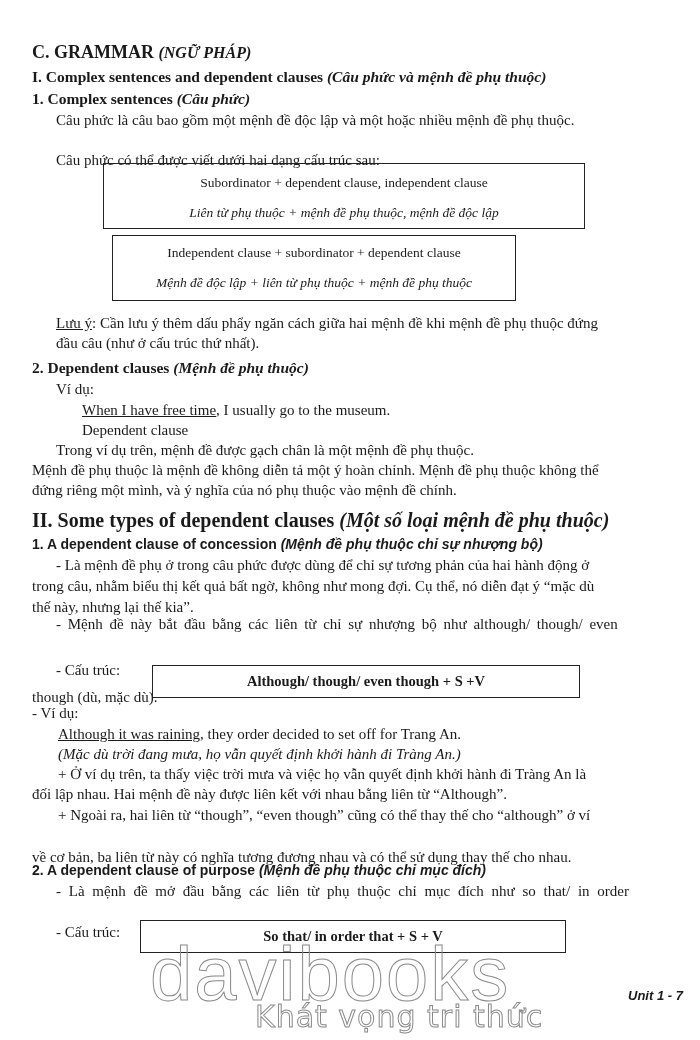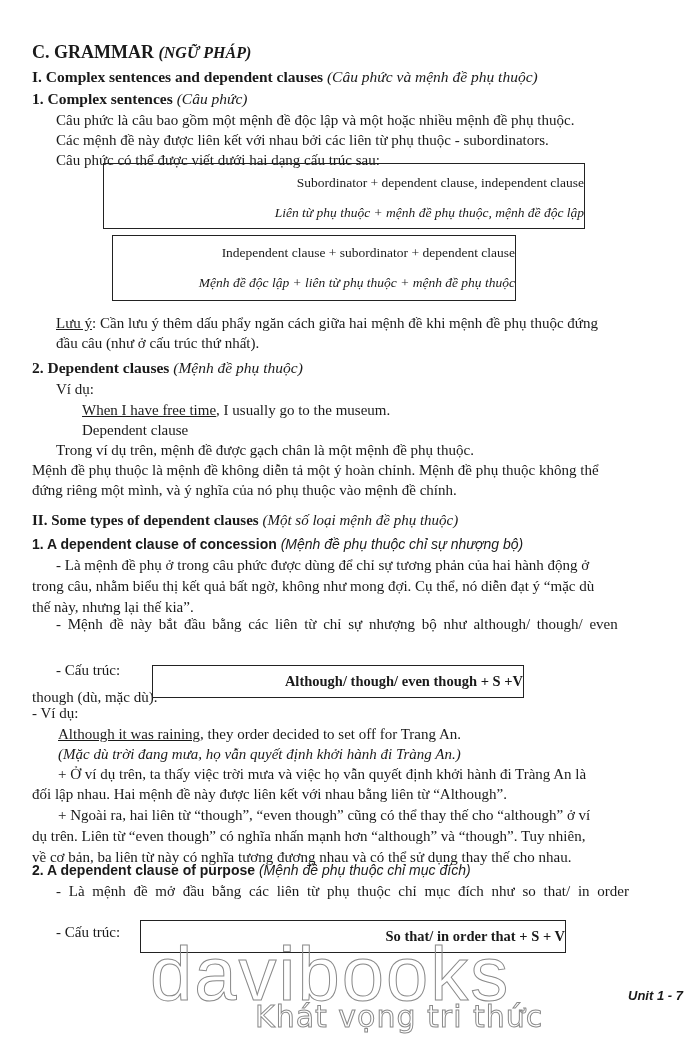--- a/index.html
+++ b/index.html
@@ -4,26 +4,26 @@
 <style>
   html, body { margin: 0; padding: 0; }
   body {
     width: 700px; height: 1040px; background: #ffffff; position: relative; overflow: hidden;
     font-family: "Liberation Serif", serif; color: #1a1a1a; font-size: 15px; line-height: 21px;
   }
   .page { position: absolute; left: 0; top: 0; width: 700px; height: 1040px; padding-left: 32px; }
   .abs { position: absolute; white-space: nowrap; }
   .h1 { font-weight: bold; font-size: 18px; }
   .b { font-weight: bold; }
-  .bi { font-weight: normal; font-style: italic; }
+  .bi { font-weight: bold; font-style: italic; }
   .i { font-style: italic; }
   .u { text-decoration: underline; }
   .sans { font-family: "Liberation Sans", sans-serif; }
   .box { position: absolute; border: 1.5px solid #222; box-sizing: border-box; background: transparent; }
-  .box .line { position: absolute; left: 0; right: 0; text-align: right; white-space: nowrap; font-size: 13.5px; }
+  .box .line { position: absolute; left: 0; right: 0; text-align: center; white-space: nowrap; font-size: 13.5px; }
   .wm {
     position: absolute; font-family: "Liberation Sans", sans-serif; color: transparent;
     -webkit-text-stroke: 1px #8a8a8a; white-space: nowrap; letter-spacing: 2px;
   }
 </style>
 </head>
 <body>
 
 <div class="page">
 
@@ -36,21 +36,20 @@
     <span>I. Complex sentences and dependent clauses</span>
     <span class="bi">(Câu phức và mệnh đề phụ thuộc)</span>
   </div>
 
   <div class="abs b" style="left:32px; top:88px; font-size:15.5px;">
     <span>1. Complex sentences</span>
     <span class="bi">(Câu phức)</span>
   </div>
 
   <div class="abs" style="left:56px; top:110px;">Câu phức là câu bao gồm một mệnh đề độc lập và một hoặc nhiều mệnh đề phụ thuộc.</div>
-  <div class="abs" style="left:56px; top:130px;">Các mệnh đề này được liên kết với nhau bởi các liên từ phụ thuộc - subordinators.</div>
   <div class="abs" style="left:56px; top:150px;">Câu phức có thể được viết dưới hai dạng cấu trúc sau:</div>
 
   <div class="box" style="left:103px; top:163px; width:482px; height:66px;">
     <div class="line" style="top:8px;">Subordinator + dependent clause, independent clause</div>
     <div class="line i" style="top:38px;">Liên từ phụ thuộc + mệnh đề phụ thuộc, mệnh đề độc lập</div>
   </div>
 
   <div class="box" style="left:112px; top:235px; width:404px; height:66px;">
     <div class="line" style="top:6px;">Independent clause + subordinator + dependent clause</div>
     <div class="line i" style="top:36px;">Mệnh đề độc lập + liên từ phụ thuộc + mệnh đề phụ thuộc</div>
@@ -68,51 +67,50 @@
 
   <div class="abs" style="left:56px; top:379px;">Ví dụ:</div>
   <div class="abs" style="left:82px; top:400px;">
     <span class="u">When I have free time</span><span>, I usually go to the museum.</span>
   </div>
   <div class="abs" style="left:82px; top:420px;">Dependent clause</div>
   <div class="abs" style="left:56px; top:440px;">Trong ví dụ trên, mệnh đề được gạch chân là một mệnh đề phụ thuộc.</div>
   <div class="abs" style="left:32px; top:460px;">Mệnh đề phụ thuộc là mệnh đề không diễn tả một ý hoàn chỉnh. Mệnh đề phụ thuộc không thể</div>
   <div class="abs" style="left:32px; top:480px;">đứng riêng một mình, và ý nghĩa của nó phụ thuộc vào mệnh đề chính.</div>
 
-  <div class="abs b" style="left:32px; top:510px; font-size:15px;">
+  <div class="abs b" style="left:32px; top:510px; font-size:20px;">
     <span>II. Some types of dependent clauses</span>
     <span class="bi">(Một số loại mệnh đề phụ thuộc)</span>
   </div>
 
   <div class="abs sans b" style="left:32px; top:534px; font-size:14px;">
     <span>1. A dependent clause of concession</span>
     <span class="bi">(Mệnh đề phụ thuộc chỉ sự nhượng bộ)</span>
   </div>
 
   <div class="abs" style="left:56px; top:555px;">- Là mệnh đề phụ ở trong câu phức được dùng để chỉ sự tương phản của hai hành động ở</div>
   <div class="abs" style="left:32px; top:576px;">trong câu, nhằm biểu thị kết quả bất ngờ, không như mong đợi. Cụ thể, nó diễn đạt ý “mặc dù</div>
   <div class="abs" style="left:32px; top:597px;">thế này, nhưng lại thế kia”.</div>
   <div class="abs" style="left:56px; top:614px; word-spacing:3px;">- Mệnh đề này bắt đầu bằng các liên từ chỉ sự nhượng bộ như although/ though/ even</div>
   <div class="abs" style="left:32px; top:667px;margin-top:20px;">though (dù, mặc dù).</div>
   <div class="abs" style="left:56px; top:648px; margin-top:12px;">- Cấu trúc:</div>
 
-  <div class="box" style="left:152px; top:665px; width:372px; height:33px;">
+  <div class="box" style="left:152px; top:665px; width:428px; height:33px;">
     <div class="line b" style="top:5px; font-size:14.5px;">Although/ though/ even though + S +V</div>
   </div>
 
   <div class="abs" style="left:32px; top:703px;">- Ví dụ:</div>
   <div class="abs" style="left:58px; top:724px;">
     <span class="u">Although it was raining</span><span>, they order decided to set off for Trang An.</span>
   </div>
   <div class="abs i" style="left:58px; top:744px;">(Mặc dù trời đang mưa, họ vẫn quyết định khởi hành đi Tràng An.)</div>
 
   <div class="abs" style="left:58px; top:764px;">+ Ở ví dụ trên, ta thấy việc trời mưa và việc họ vẫn quyết định khởi hành đi Tràng An là</div>
   <div class="abs" style="left:32px; top:784px;">đối lập nhau. Hai mệnh đề này được liên kết với nhau bằng liên từ “Although”.</div>
   <div class="abs" style="left:58px; top:805px;">+ Ngoài ra, hai liên từ “though”, “even though” cũng có thể thay thế cho “although” ở ví</div>
-  <div class="abs" style="left:32px; top:826px;">dụ trên. Liên từ “even though” có nghĩa nhấn mạnh hơn “although” và “though”. Tuy nhiên,</div>
   <div class="abs" style="left:32px; top:847px;">về cơ bản, ba liên từ này có nghĩa tương đương nhau và có thể sử dụng thay thế cho nhau.</div>
 
   <div class="abs sans b" style="left:32px; top:860px; margin-top:0; font-size:14px;">
     <span>2. A dependent clause of purpose</span>
     <span class="bi">(Mệnh đề phụ thuộc chỉ mục đích)</span>
   </div>
 
   <div class="abs" style="left:56px; top:881px; word-spacing:4px;">- Là mệnh đề mở đầu bằng các liên từ phụ thuộc chỉ mục đích như so that/ in order</div>
   <div class="abs" style="left:56px; top:922px;">- Cấu trúc:</div>
 

